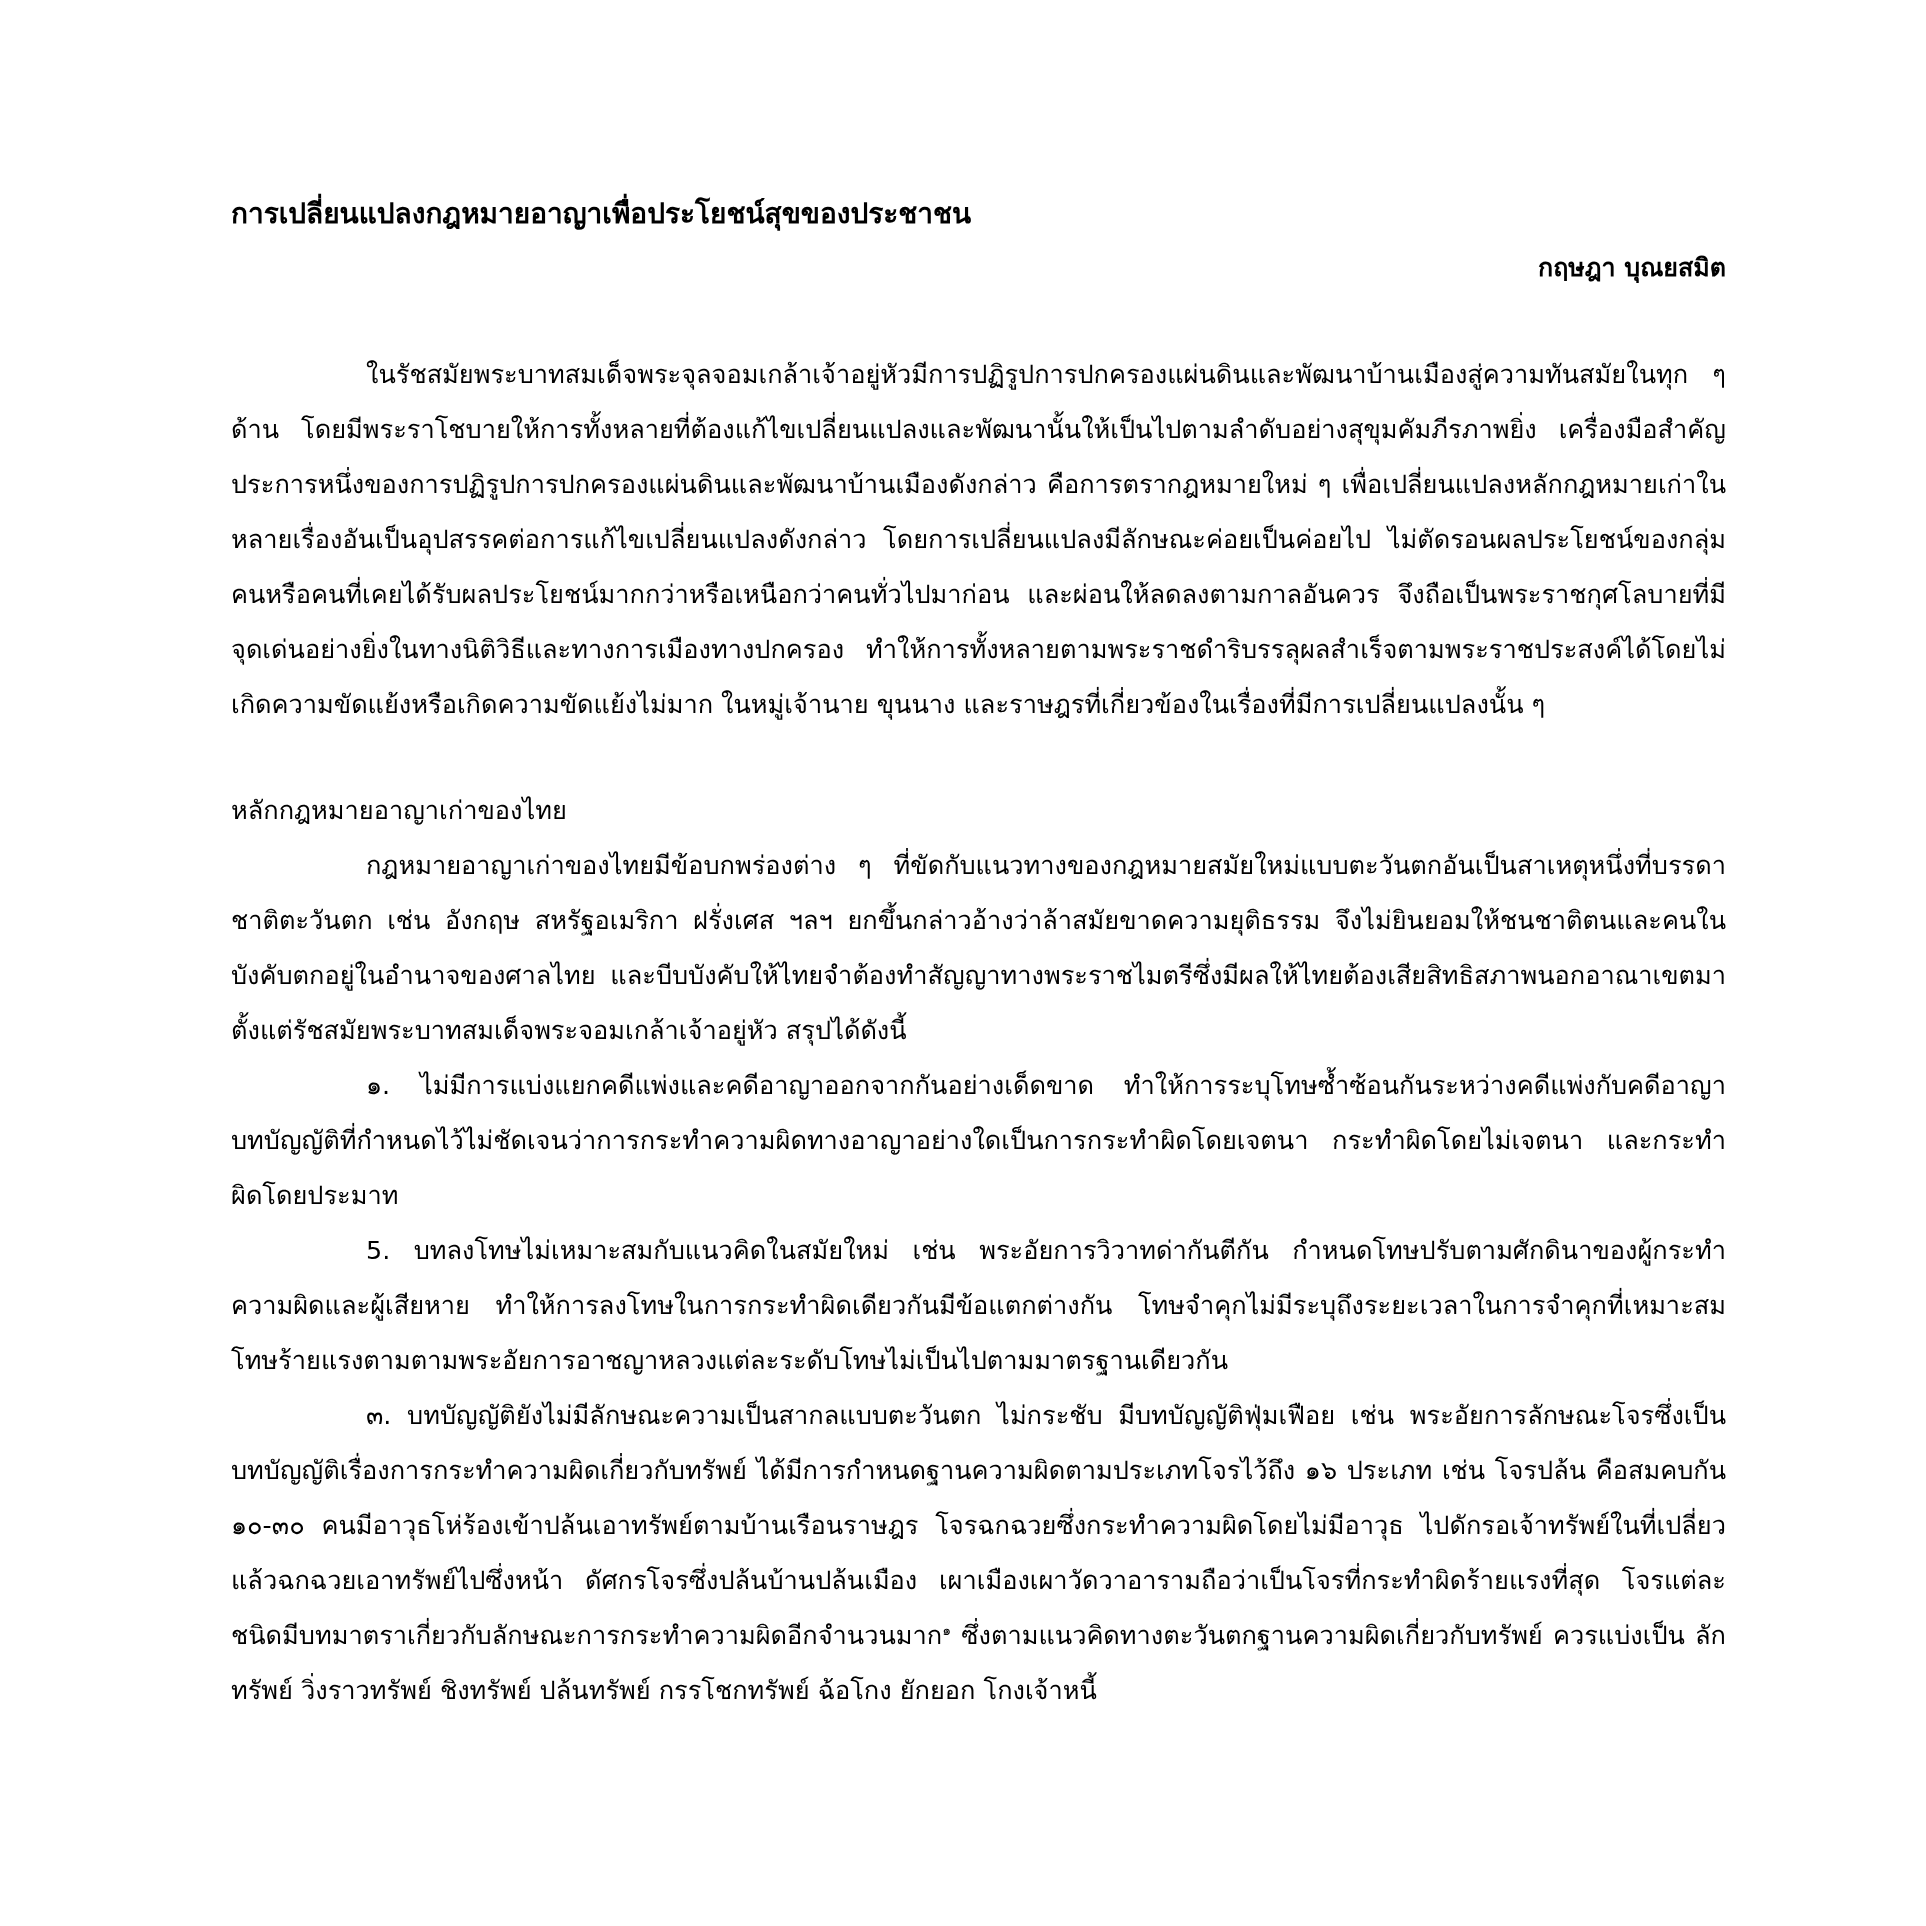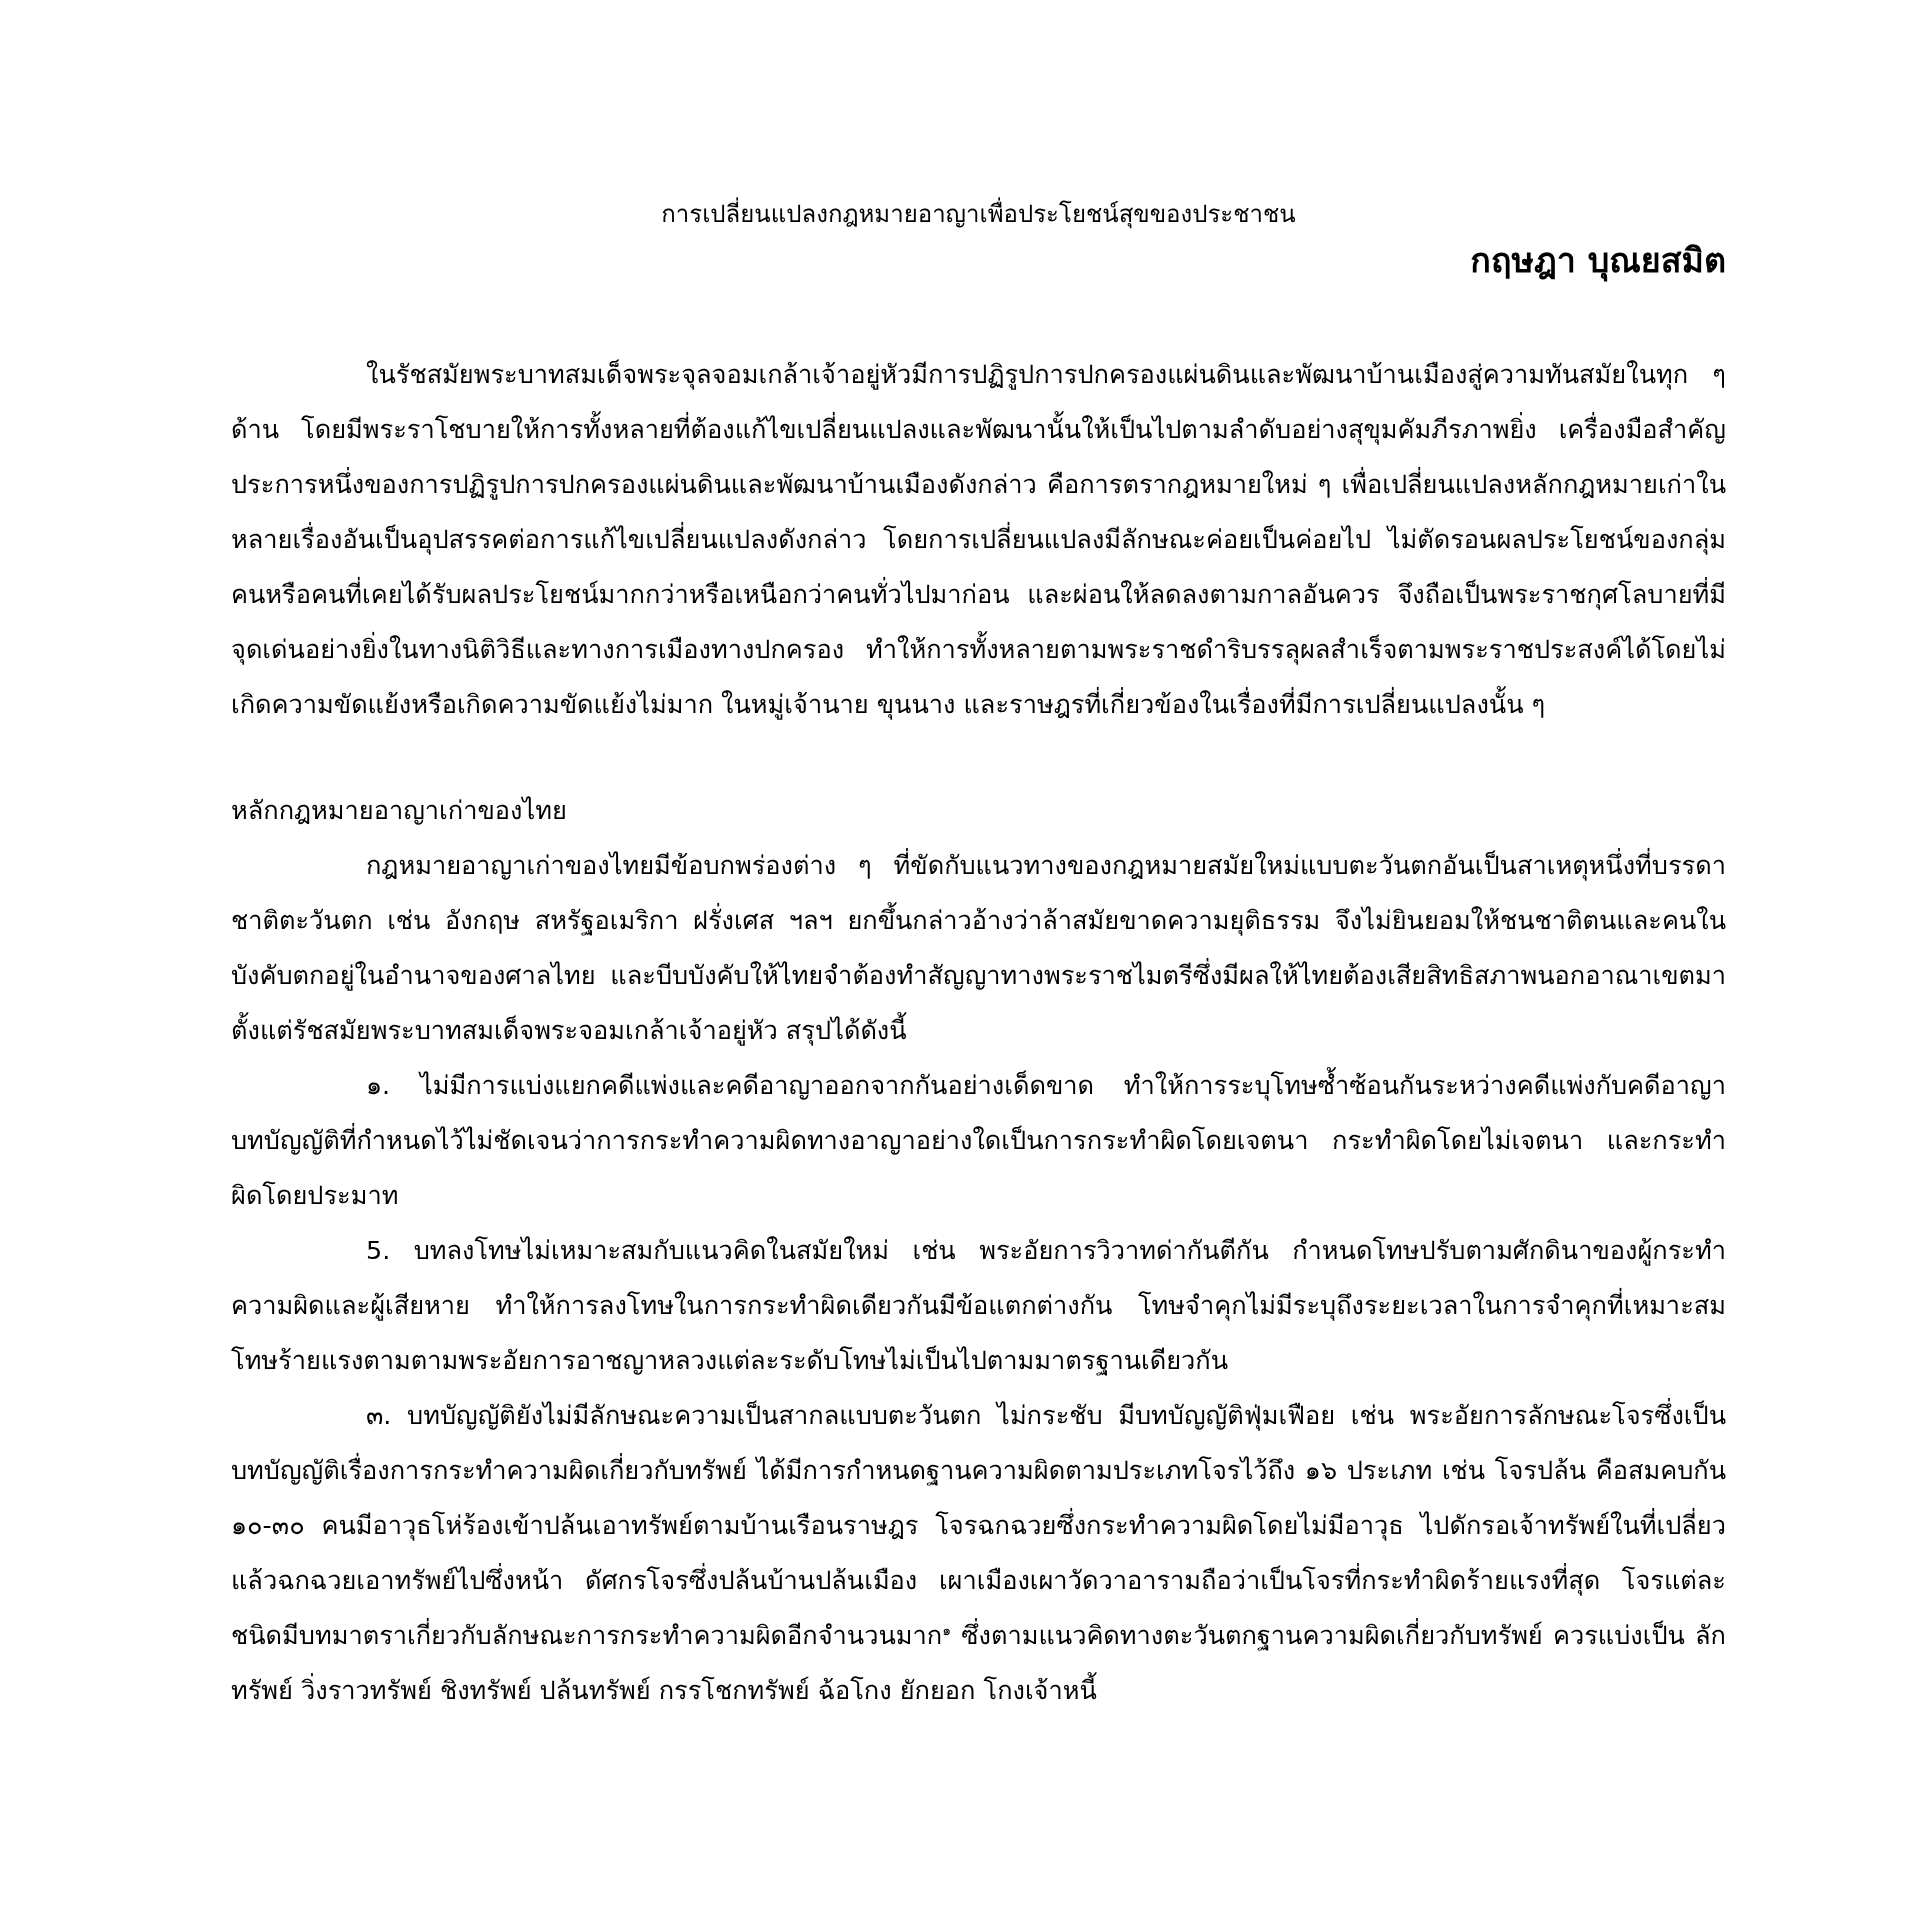--- a/index.html
+++ b/index.html
@@ -1,21 +1,21 @@
 <!DOCTYPE html>
 <html style="font-size:6.2px"><head>
 <meta charset="utf-8">
 <style>
   html, body { margin:0; padding:0; background:#ffffff; }
   body { width:1965px; height:2542px; position:relative; overflow:hidden;
          font-family:"DejaVu Sans", sans-serif; color:#000; }
   .page { position:absolute; left:231px; top:0; width:1495px; }
-  .title { position:absolute; top:193px; left:0; width:1495px; text-align:center;
-           font-weight:normal; font-size:24px; line-height:42px; }
-  .author { position:absolute; top:239px; right:0; font-weight:bold; font-size:34px; line-height:42px; }
+  .title { position:absolute; top:193px; left:0; width:1495px; text-align:left;
+           font-weight:bold; font-size:28px; line-height:42px; }
+  .author { position:absolute; top:247px; right:0; font-weight:bold; font-size:25px; line-height:42px; }
   .body { position:absolute; top:347px; left:0; width:1495px; font-size:25.4px; line-height:55px; text-align:justify; }
   .body p { margin:0; text-indent:135px; }
   .heading { font-weight:normal; margin-top:51px !important; text-indent:0 !important; }
   sup { font-size:14px; vertical-align:super; line-height:0; }
 </style>
 </head>
 <body>
 
 <div class="page">
   <div class="title">การเปลี่ยนแปลงกฎหมายอาญาเพื่อประโยชน์สุขของประชาชน</div>

